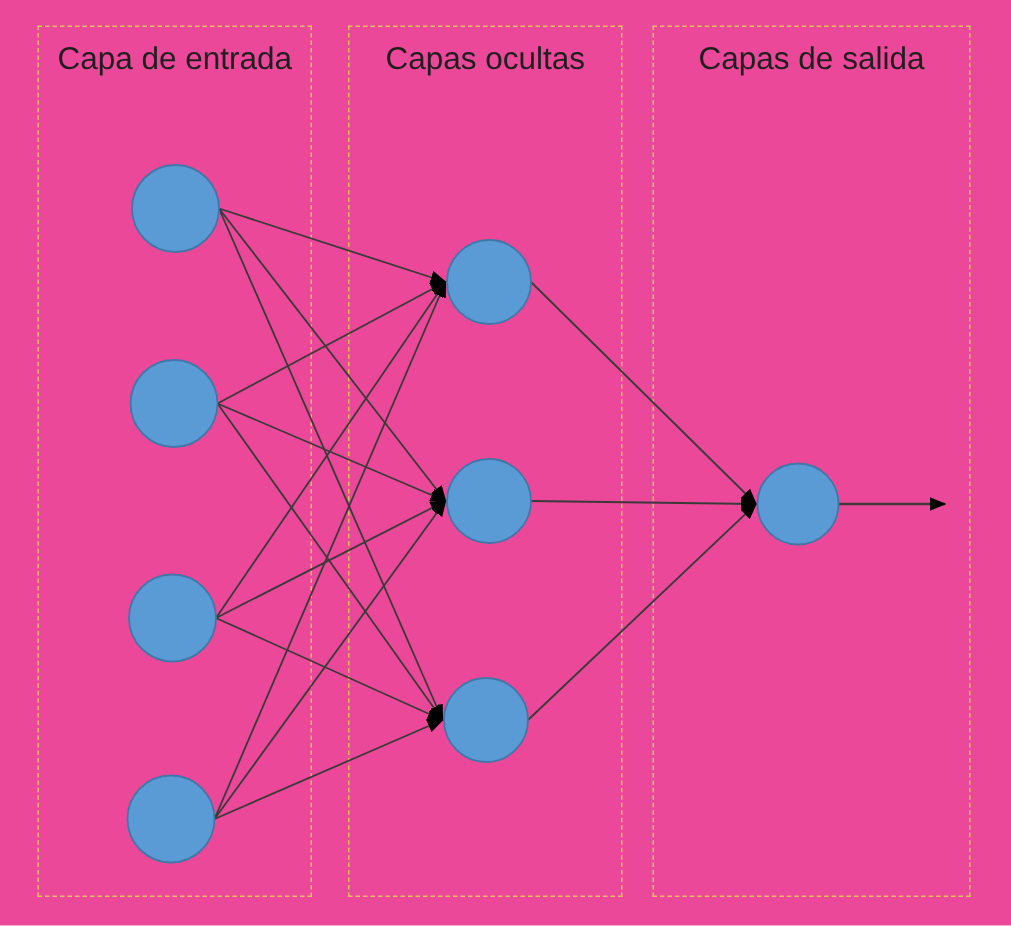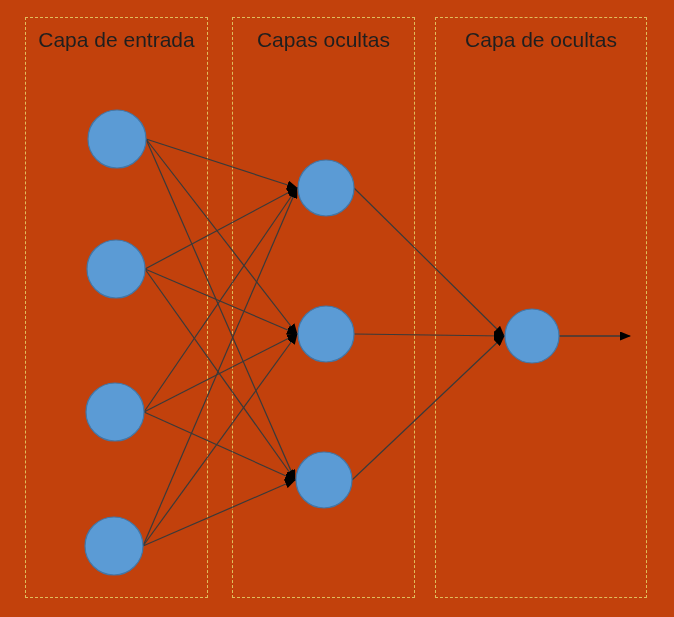--- a/index.html
+++ b/index.html
@@ -5,21 +5,21 @@
   html, body {
     margin: 0;
     padding: 0;
     background: #ffffff;
     font-family: "Liberation Sans", sans-serif;
   }
   .canvas {
     position: relative;
     width: 674px;
     height: 617px;
-    background: #c2410c;
+    background: #ec4899;
     overflow: hidden;
   }
   .layer-box {
     position: absolute;
     box-sizing: border-box;
     border: 1px dashed #e0be5c;
     background: transparent;
   }
   .box-input  { left: 25px;  top: 17px; width: 183px; height: 581px; }
   .box-hidden { left: 232px; top: 17px; width: 183px; height: 581px; }
@@ -57,21 +57,21 @@
 
   <div class="layer-box box-input" style="border-color: rgb(224, 190, 92);">
     <div class="layer-title" style="color: rgb(31, 31, 31);">Capa de entrada</div>
   </div>
 
   <div class="layer-box box-hidden" style="border-color: rgb(224, 190, 92);">
     <div class="layer-title" style="color: rgb(31, 31, 31); text-align: center;">Capas ocultas</div>
   </div>
 
   <div class="layer-box box-output" style="border-color: rgb(224, 190, 92);">
-    <div class="layer-title" style="color: rgb(31, 31, 31);">Capa de ocultas</div>
+    <div class="layer-title" style="color: rgb(31, 31, 31);">Capas de salida</div>
   </div>
 
   <svg id="net" class="net" viewBox="0 0 674 617" xmlns="http://www.w3.org/2000/svg">
     <defs>
       <marker id="arrow" markerUnits="userSpaceOnUse" markerWidth="11" markerHeight="9" refX="10" refY="4.5" orient="auto">
         <path id="arrowPath" d="M0,0 L11,4.5 L0,9 Z" fill="#000000"></path>
       </marker>
     </defs>
   <line x1="146" y1="139" x2="297" y2="188" stroke="#3a3a3a" class="edge" marker-end="url(#arrow)"></line>
       <line x1="146" y1="139" x2="297" y2="334" stroke="#3a3a3a" class="edge" marker-end="url(#arrow)"></line>

